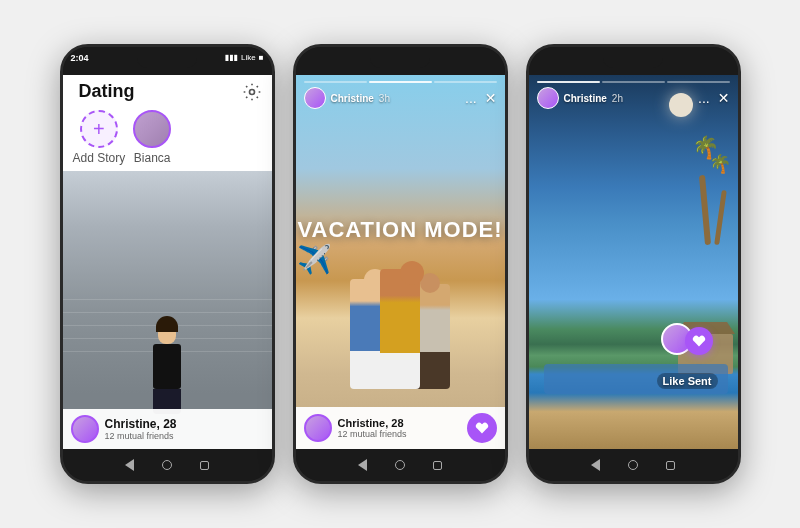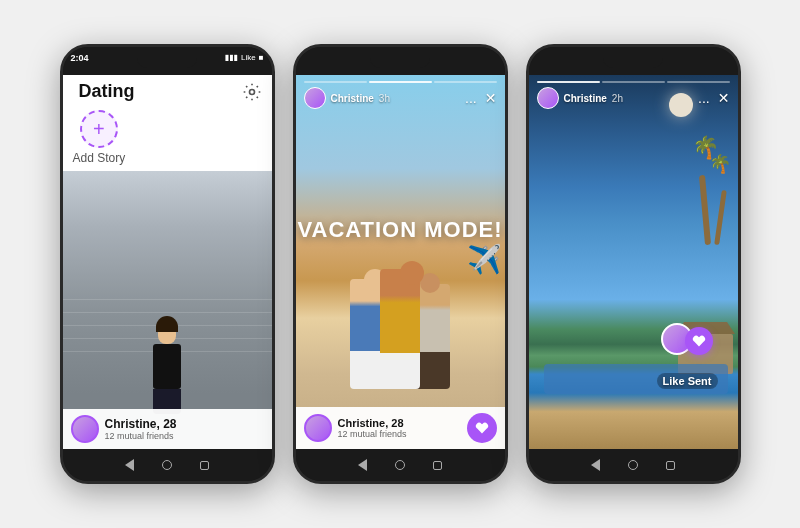--- a/index.html
+++ b/index.html
@@ -382,21 +382,21 @@
       font-size: 14px;
       line-height: 1;
       text-shadow: 0 1px 2px rgba(0,0,0,0.5);
     }
 
     .vacation-text {
       position: absolute;
       top: 38%;
       left: 50%;
       transform: translateX(-50%);
-      text-align: right;
+      text-align: left;
       z-index: 10;
     }
     .vacation-label {
       font-size: 22px;
       font-weight: 900;
       color: white;
       text-shadow: 0 2px 8px rgba(0,0,0,0.4);
       white-space: nowrap;
       letter-spacing: 1px;
     }
@@ -701,20 +701,24 @@
         <path d="M12 2v2M12 20v2M4.93 4.93l1.41 1.41M17.66 17.66l1.41 1.41M2 12h2M20 12h2M4.93 19.07l1.41-1.41M17.66 6.34l1.41-1.41"></path>
       </svg>
     </div>
     <div class="stories-row">
       <div class="story-item">
         <div class="story-add">
           <span class="small-plus">+</span>
         </div>
         <span class="story-label">Add Story</span>
       </div>
+      <div class="story-item">
+        <div class="story-circle avatar-bianca" style="background:linear-gradient(135deg,#c0a0d0,#a080b0);"></div>
+        <span class="story-label">Bianca</span>
+      </div>
     </div>
     <div class="profile-card">
       <div class="stairs-bg">
         <div class="stair-lines">
           <div class="stair-line"></div>
           <div class="stair-line"></div>
           <div class="stair-line"></div>
           <div class="stair-line"></div>
           <div class="stair-line"></div>
         </div>

